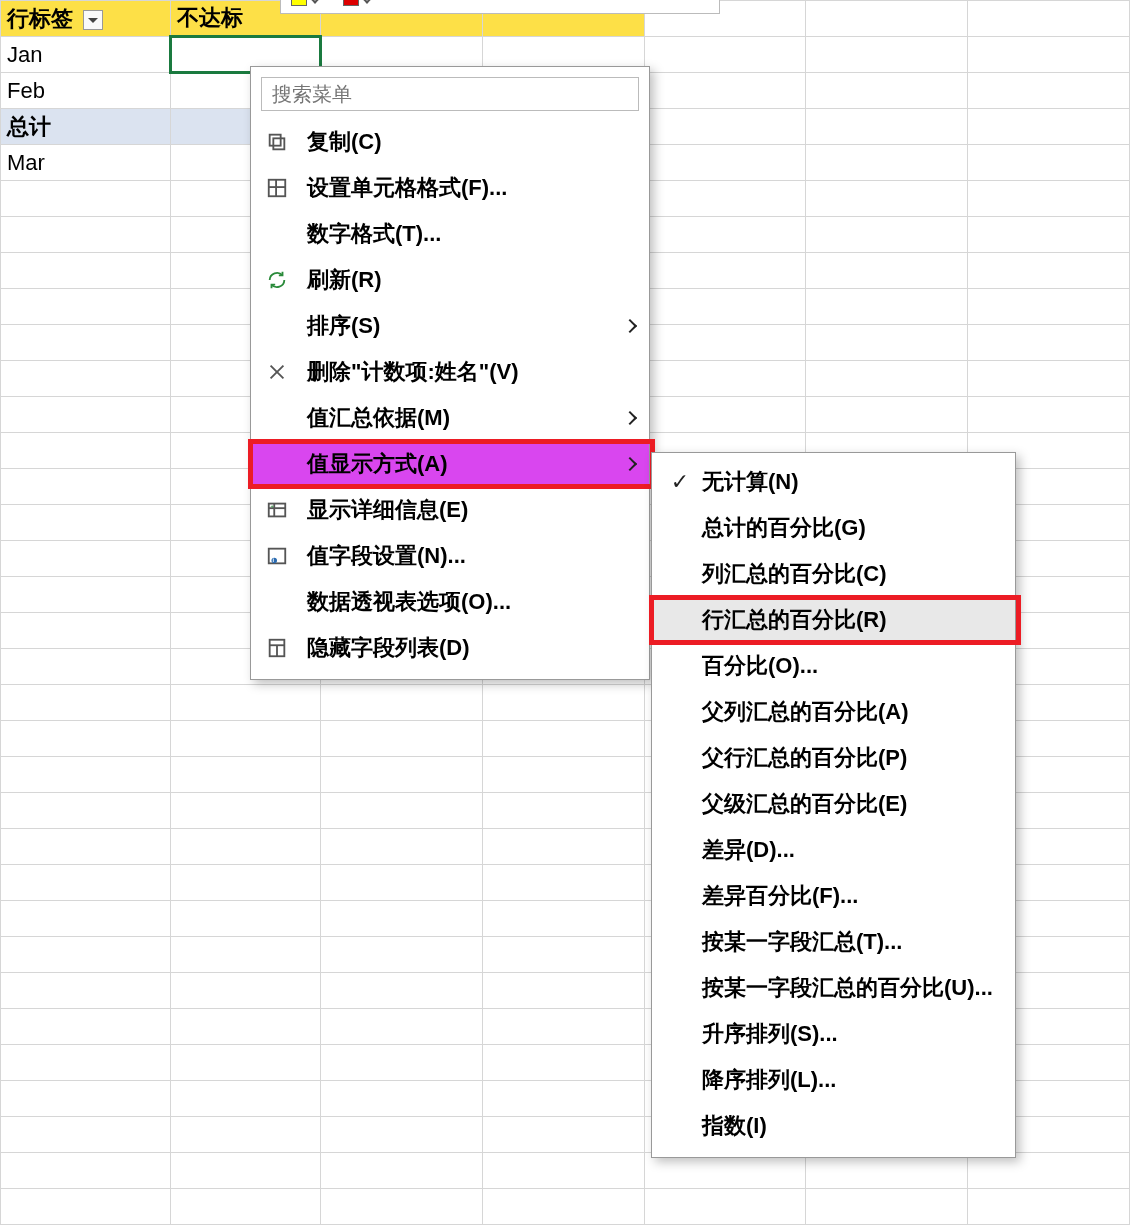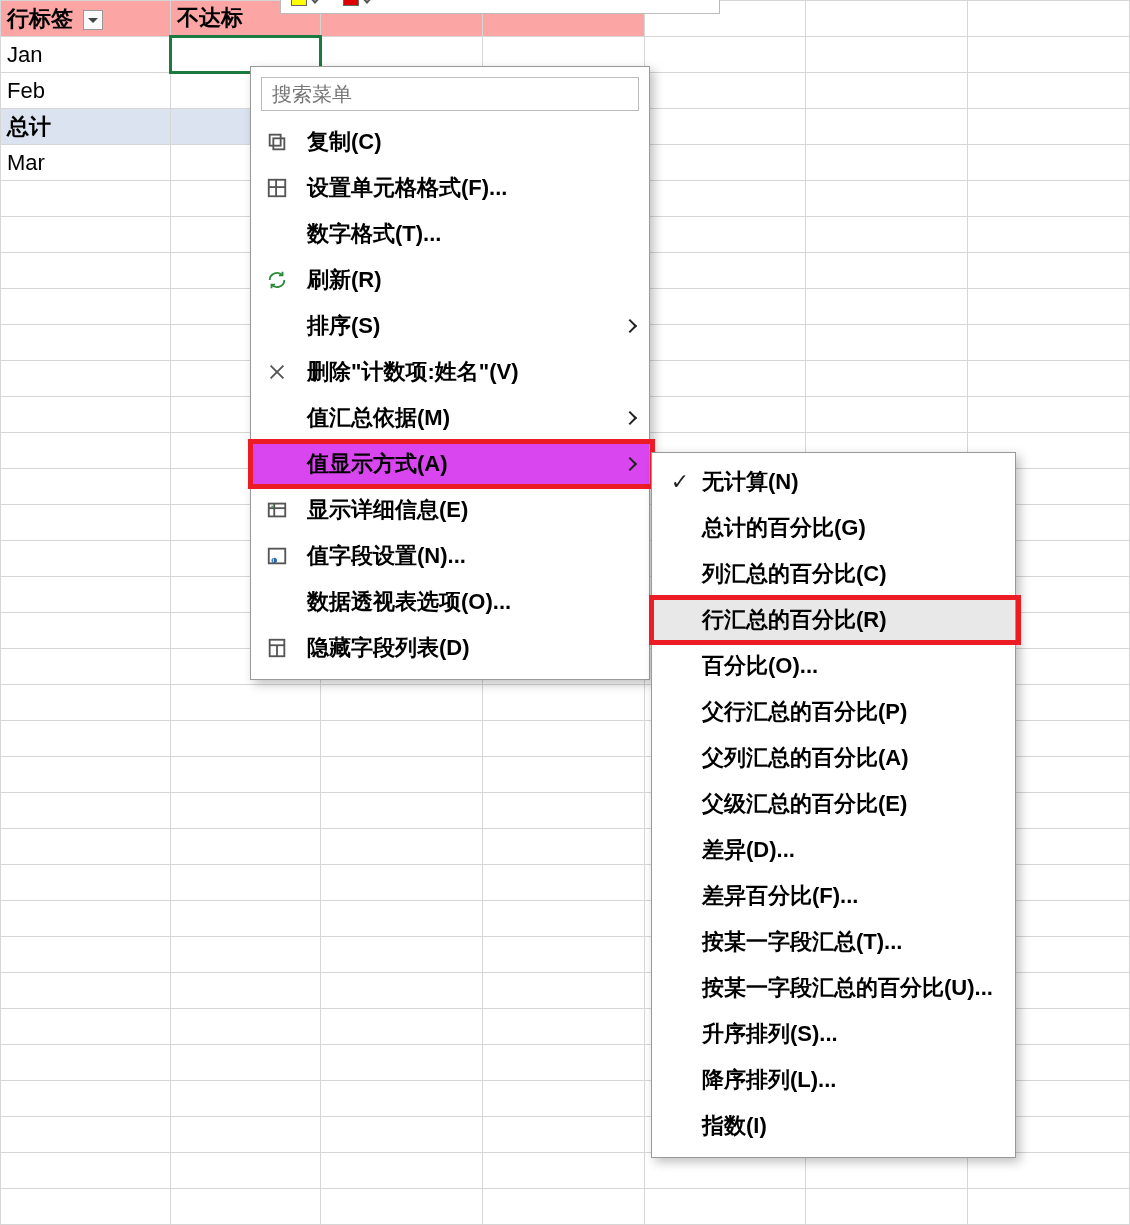--- a/index.html
+++ b/index.html
@@ -5,21 +5,21 @@
   * { box-sizing: border-box; margin: 0; padding: 0; }
   html, body { width: 1130px; height: 1225px; font-family: "Microsoft YaHei", Arial, sans-serif; background: #fff; }
   body { position: relative; overflow: hidden; }
 
   
   .sheet { position: absolute; inset: 0; }
   table.grid { border-collapse: collapse; width: 100%; height: 100%; table-layout: fixed; }
   table.grid td { border: 1px solid #d6d6d6; height: 36px; font-size: 22px; padding: 0 6px; vertical-align: middle; }
   table.grid td.colA { width: 170px; }
   table.grid td.colB { width: 150px; margin-top: 16px; }
-  table.grid td.hdr  { font-weight: 700; background: #fca5a5; }
+  table.grid td.hdr  { font-weight: 700; background: #fde047; }
   table.grid td.total{ font-weight: 700; background: #dbe3f0; }
   .dropdown-btn { display:inline-block; border:1px solid #999; width:20px; height:20px; position:relative; vertical-align:middle; margin-left:4px; background:#fafafa; }
   .dropdown-btn::after { content:""; position:absolute; left:4px; top:7px; border:5px solid transparent; border-top-color:#444; }
   .selcell { border: 3px solid #1a7a3f !important; }
 
   
   .toolbar-frag { position:absolute; left:280px; top:-18px; width:440px; height:32px; border:1px solid #bbb; background:#fff; display:flex; align-items:center; gap:24px; padding:0 10px; }
   .clrbox { width:16px; height:16px; border:1px solid #666; }
   .mini-chev { width:8px; height:8px; border-right:2px solid #555; border-bottom:2px solid #555; transform:rotate(45deg); }
 
@@ -503,28 +503,28 @@
   <div class="row hover redframe">
     <span class="chk"></span>
     <span class="lbl">行汇总的百分比(R)</span>
   </div>
   <div class="row">
     <span class="chk"></span>
     <span class="lbl">百分比(O)...</span>
   </div>
   <div class="row">
     <span class="chk"></span>
+    <span class="lbl">父列汇总的百分比(A)</span>
+  </div>
+  <div class="row">
+    <span class="chk"></span>
     <span class="lbl">父行汇总的百分比(P)</span>
   </div>
   <div class="row">
     <span class="chk"></span>
-    <span class="lbl">父列汇总的百分比(A)</span>
-  </div>
-  <div class="row">
-    <span class="chk"></span>
     <span class="lbl">父级汇总的百分比(E)</span>
   </div>
   <div class="row">
     <span class="chk"></span>
     <span class="lbl">差异(D)...</span>
   </div>
   <div class="row">
     <span class="chk"></span>
     <span class="lbl">差异百分比(F)...</span>
   </div>

